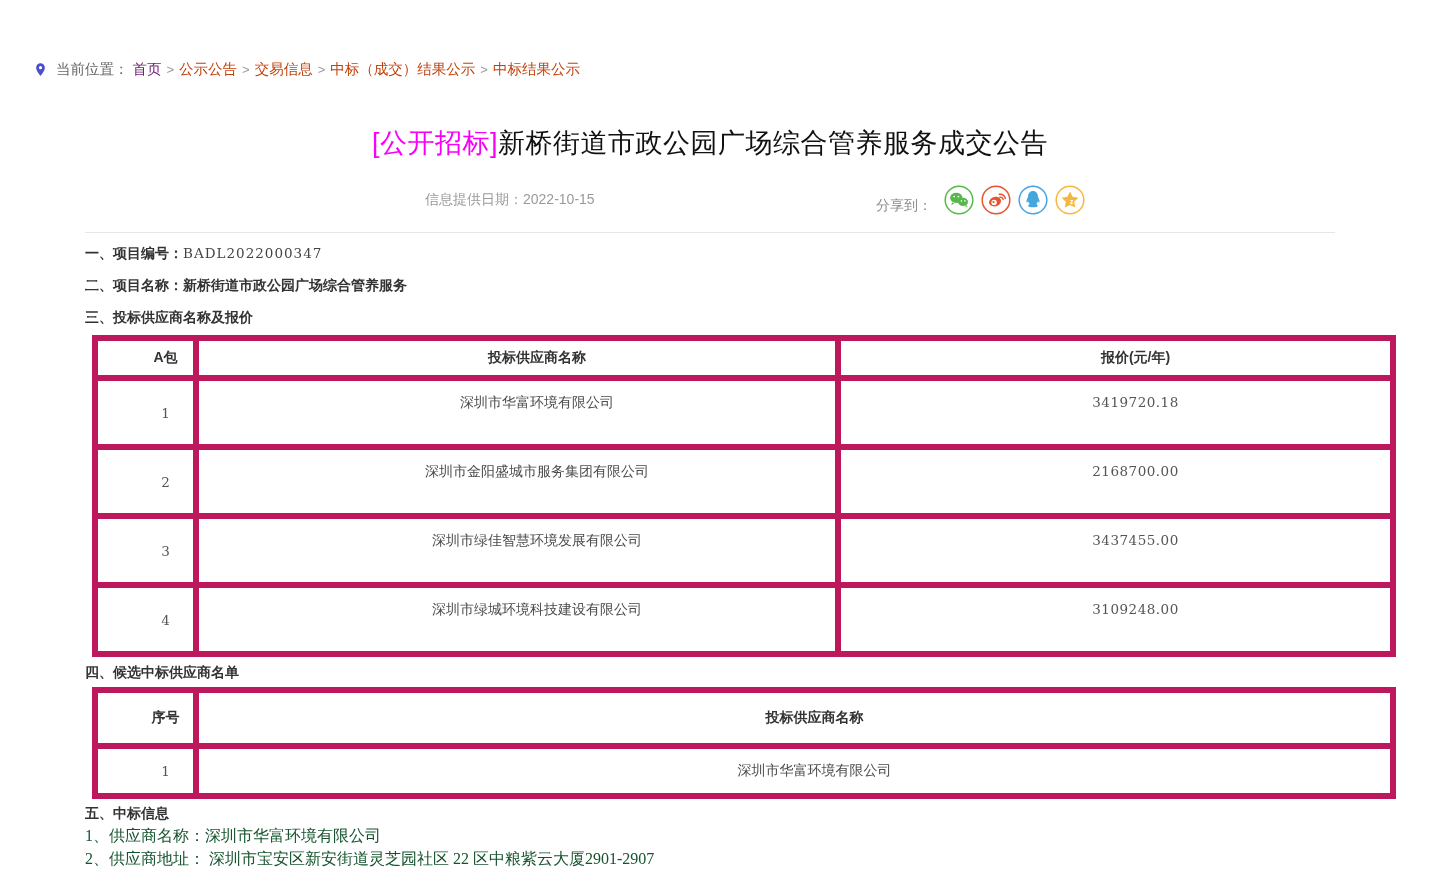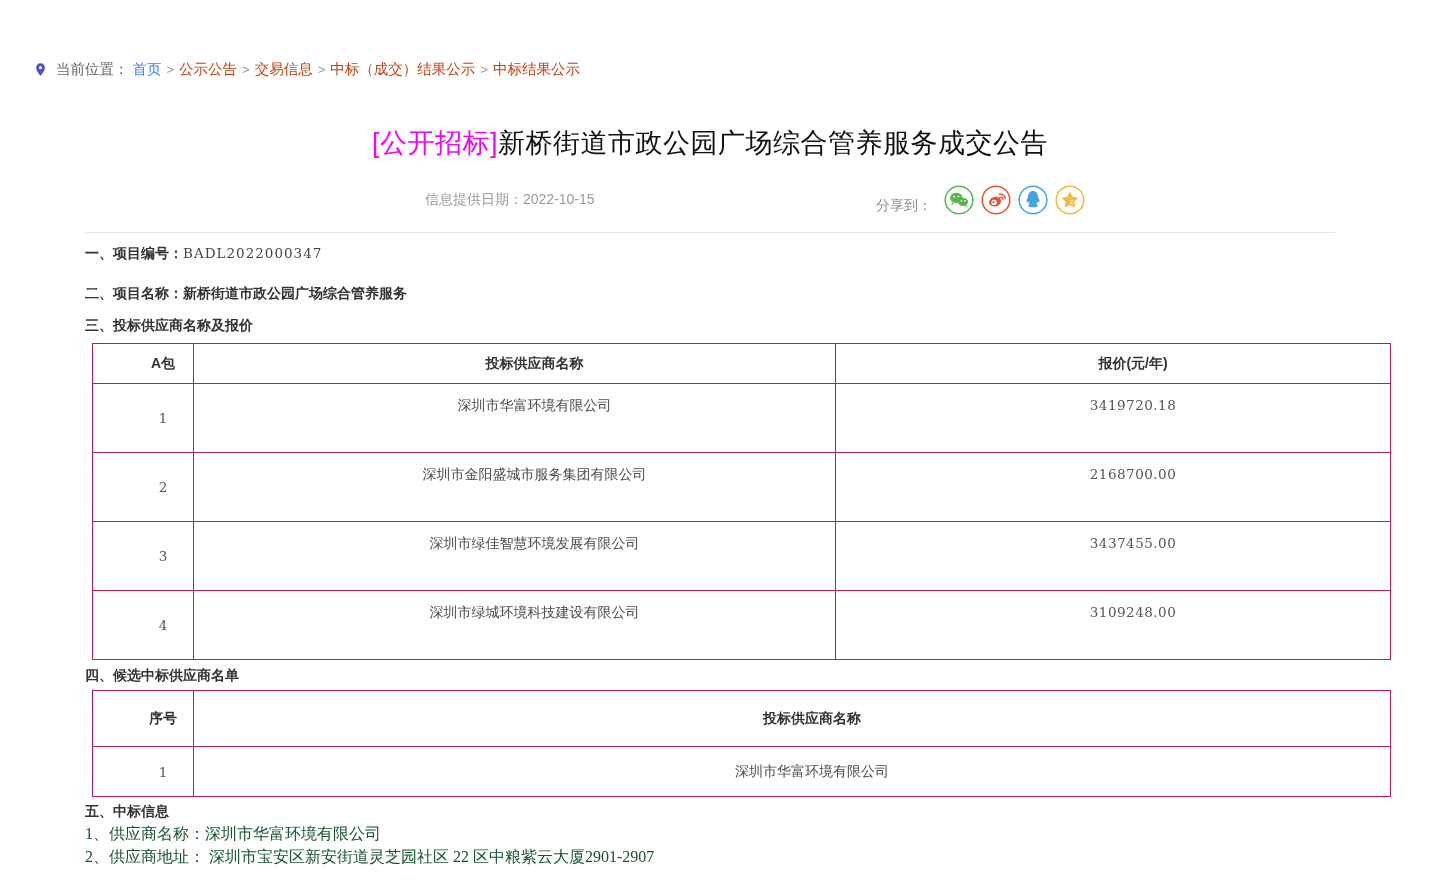--- a/index.html
+++ b/index.html
@@ -14,21 +14,21 @@
 
   
   .breadcrumb {
     display: flex; align-items: center;
     margin: 58px 0 0 33px;
     font-size: 14.5px; color: #666;
     height: 22px;
   }
   .breadcrumb .pin { margin-right: 8px; display: inline-flex; }
   .breadcrumb .loc-label { color: #666; margin-right: 4px; }
-  .breadcrumb .crumb { color: #3b82f6; text-decoration: none; cursor: pointer; }
+  .breadcrumb .crumb { color: #701a75; text-decoration: none; cursor: pointer; }
   .breadcrumb .crumb.link { color: #c2410c; }
   .breadcrumb .sep { color: #9a9a9a; margin: 0 5px; font-size: 13px; }
 
   
   .doc-title {
     width: 1250px; margin: 46px 0 0 85px;
     text-align: center;
     font-size: 27px; font-weight: 400; color: #111;
     letter-spacing: 0.5px;
     line-height: 34px;
@@ -54,42 +54,42 @@
     border-top: 1px solid #e7e5ec;
   }
 
   
   .sec-heading {
     margin-left: 85px;
     font-size: 14px; font-weight: 700; color: #333;
     line-height: 16px;
   }
   .sec-1 { margin-top: 12px; }
-  .sec-2 { margin-top: 24px; }
+  .sec-2 { margin-top: 16px; }
   .sec-3 { margin-top: 16px; }
   .sec-4 { margin-top: 7px; }
   .sec-5 { margin-top: 6px; }
   .sec-heading .code-val {
     font-weight: 400;
     font-family: "DejaVu Serif", "Liberation Serif", serif;
     font-size: 13.5px; color: #444;
     letter-spacing: 1px;
   }
 
   
   table.data-table {
     margin-left: 92px;
     width: 1298px;
     border-collapse: collapse;
     table-layout: fixed;
   }
   .bid-table { margin-top: 10px; }
   .cand-table { margin-top: 7px; }
   table.data-table th, table.data-table td {
-    border: 1px solid #be185d;
+    border: 6px solid #be185d;
     text-align: center;
     font-size: 14px;
     padding-left: 41px;
   }
   table.data-table th {
     font-weight: 700; color: #333;
     vertical-align: middle;
   }
   .bid-table th { height: 40px; }
   .bid-table td { height: 69px; }

